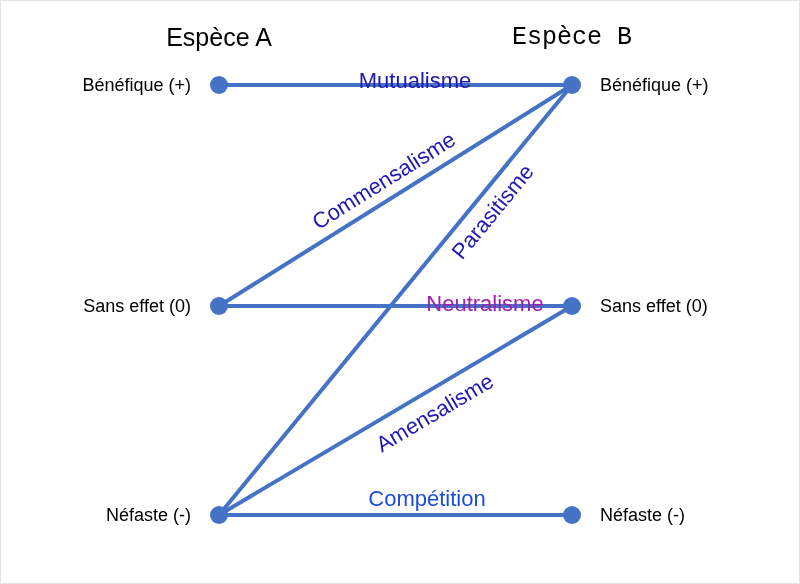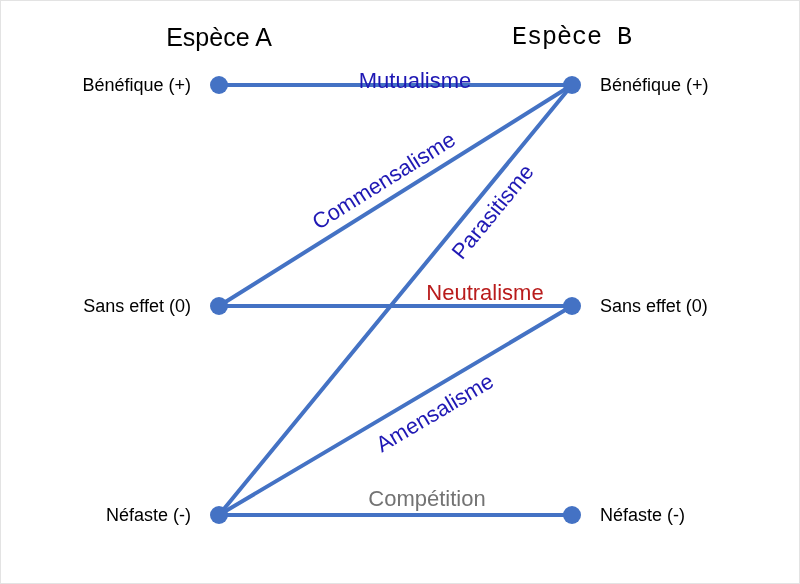--- a/index.html
+++ b/index.html
@@ -85,18 +85,18 @@
       <div class="node-label left" style="left: 190px; top: 305px;">Sans effet (0)</div>
       <div class="node-label left" style="left: 190px; top: 514px;">Néfaste (-)</div>
       <div class="node-label right" style="left: 599px; top: 84px;">Bénéfique (+)</div>
       <div class="node-label right" style="left: 599px; top: 305px;">Sans effet (0)</div>
       <div class="node-label right" style="left: 599px; top: 514px;">Néfaste (-)</div>
     </div>
   <div id="edge-labels-layer">
       <div class="edge-label" style="color: rgb(31, 24, 180); left: 414px; top: 68px; transform: translate(-50%, -50%) rotate(0deg); margin-top: 12px;">Mutualisme</div>
       <div class="edge-label" style="color: rgb(31, 24, 180); left: 383px; top: 180px; transform: translate(-50%, -50%) rotate(-32deg);">Commensalisme</div>
       <div class="edge-label" style="color: rgb(31, 24, 180); left: 492px; top: 211px; transform: translate(-50%, -50%) rotate(-50.6deg);">Parasitisme</div>
-      <div class="edge-label" style="color: #b91c1c; left: 484px; top: 292px; transform: translate(-50%, -50%) rotate(0deg);">Neutralisme</div>
+      <div class="edge-label" style="color: #a21caf; left: 484px; top: 303px; transform: translate(-50%, -50%) rotate(0deg);">Neutralisme</div>
       <div class="edge-label" style="color: rgb(31, 24, 180); left: 434px; top: 412px; transform: translate(-50%, -50%) rotate(-30.6deg);">Amensalisme</div>
-      <div class="edge-label" style="color: #737373; left: 426px; top: 498px; transform: translate(-50%, -50%) rotate(0deg);">Compétition</div>
+      <div class="edge-label" style="color: #1d4ed8; left: 426px; top: 498px; transform: translate(-50%, -50%) rotate(0deg);">Compétition</div>
     </div>
 
 </div>
 
 </body></html>

